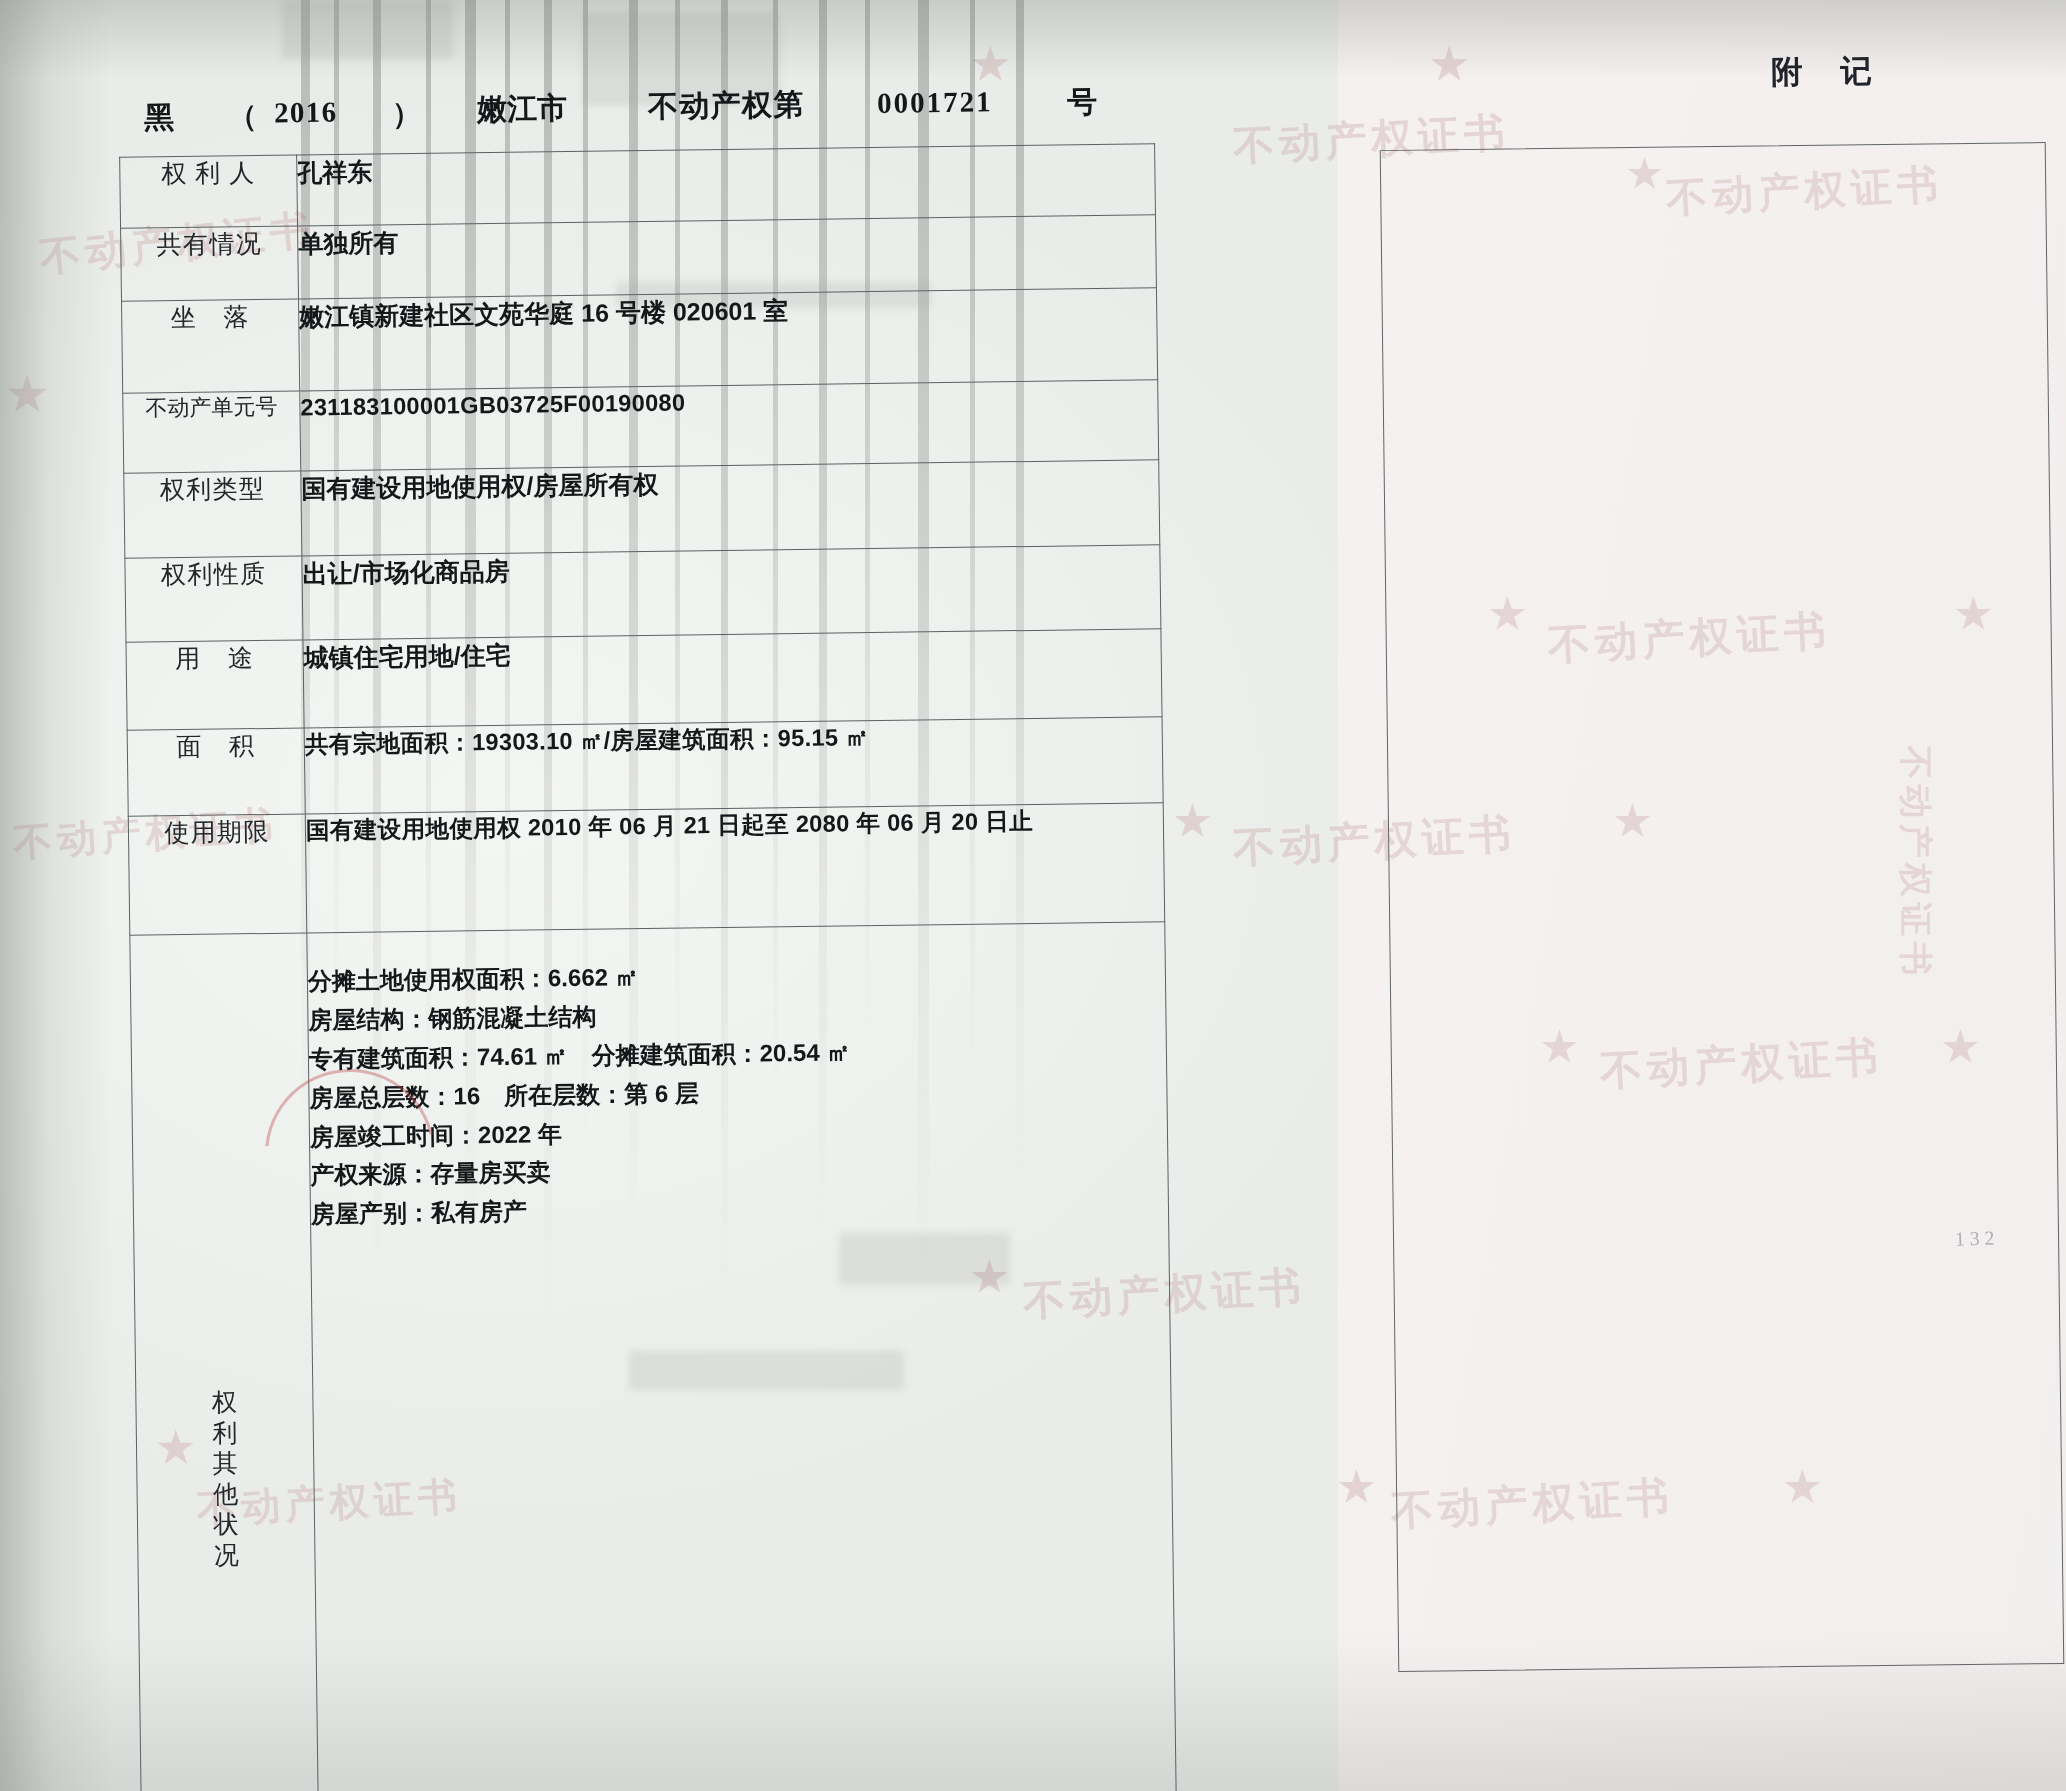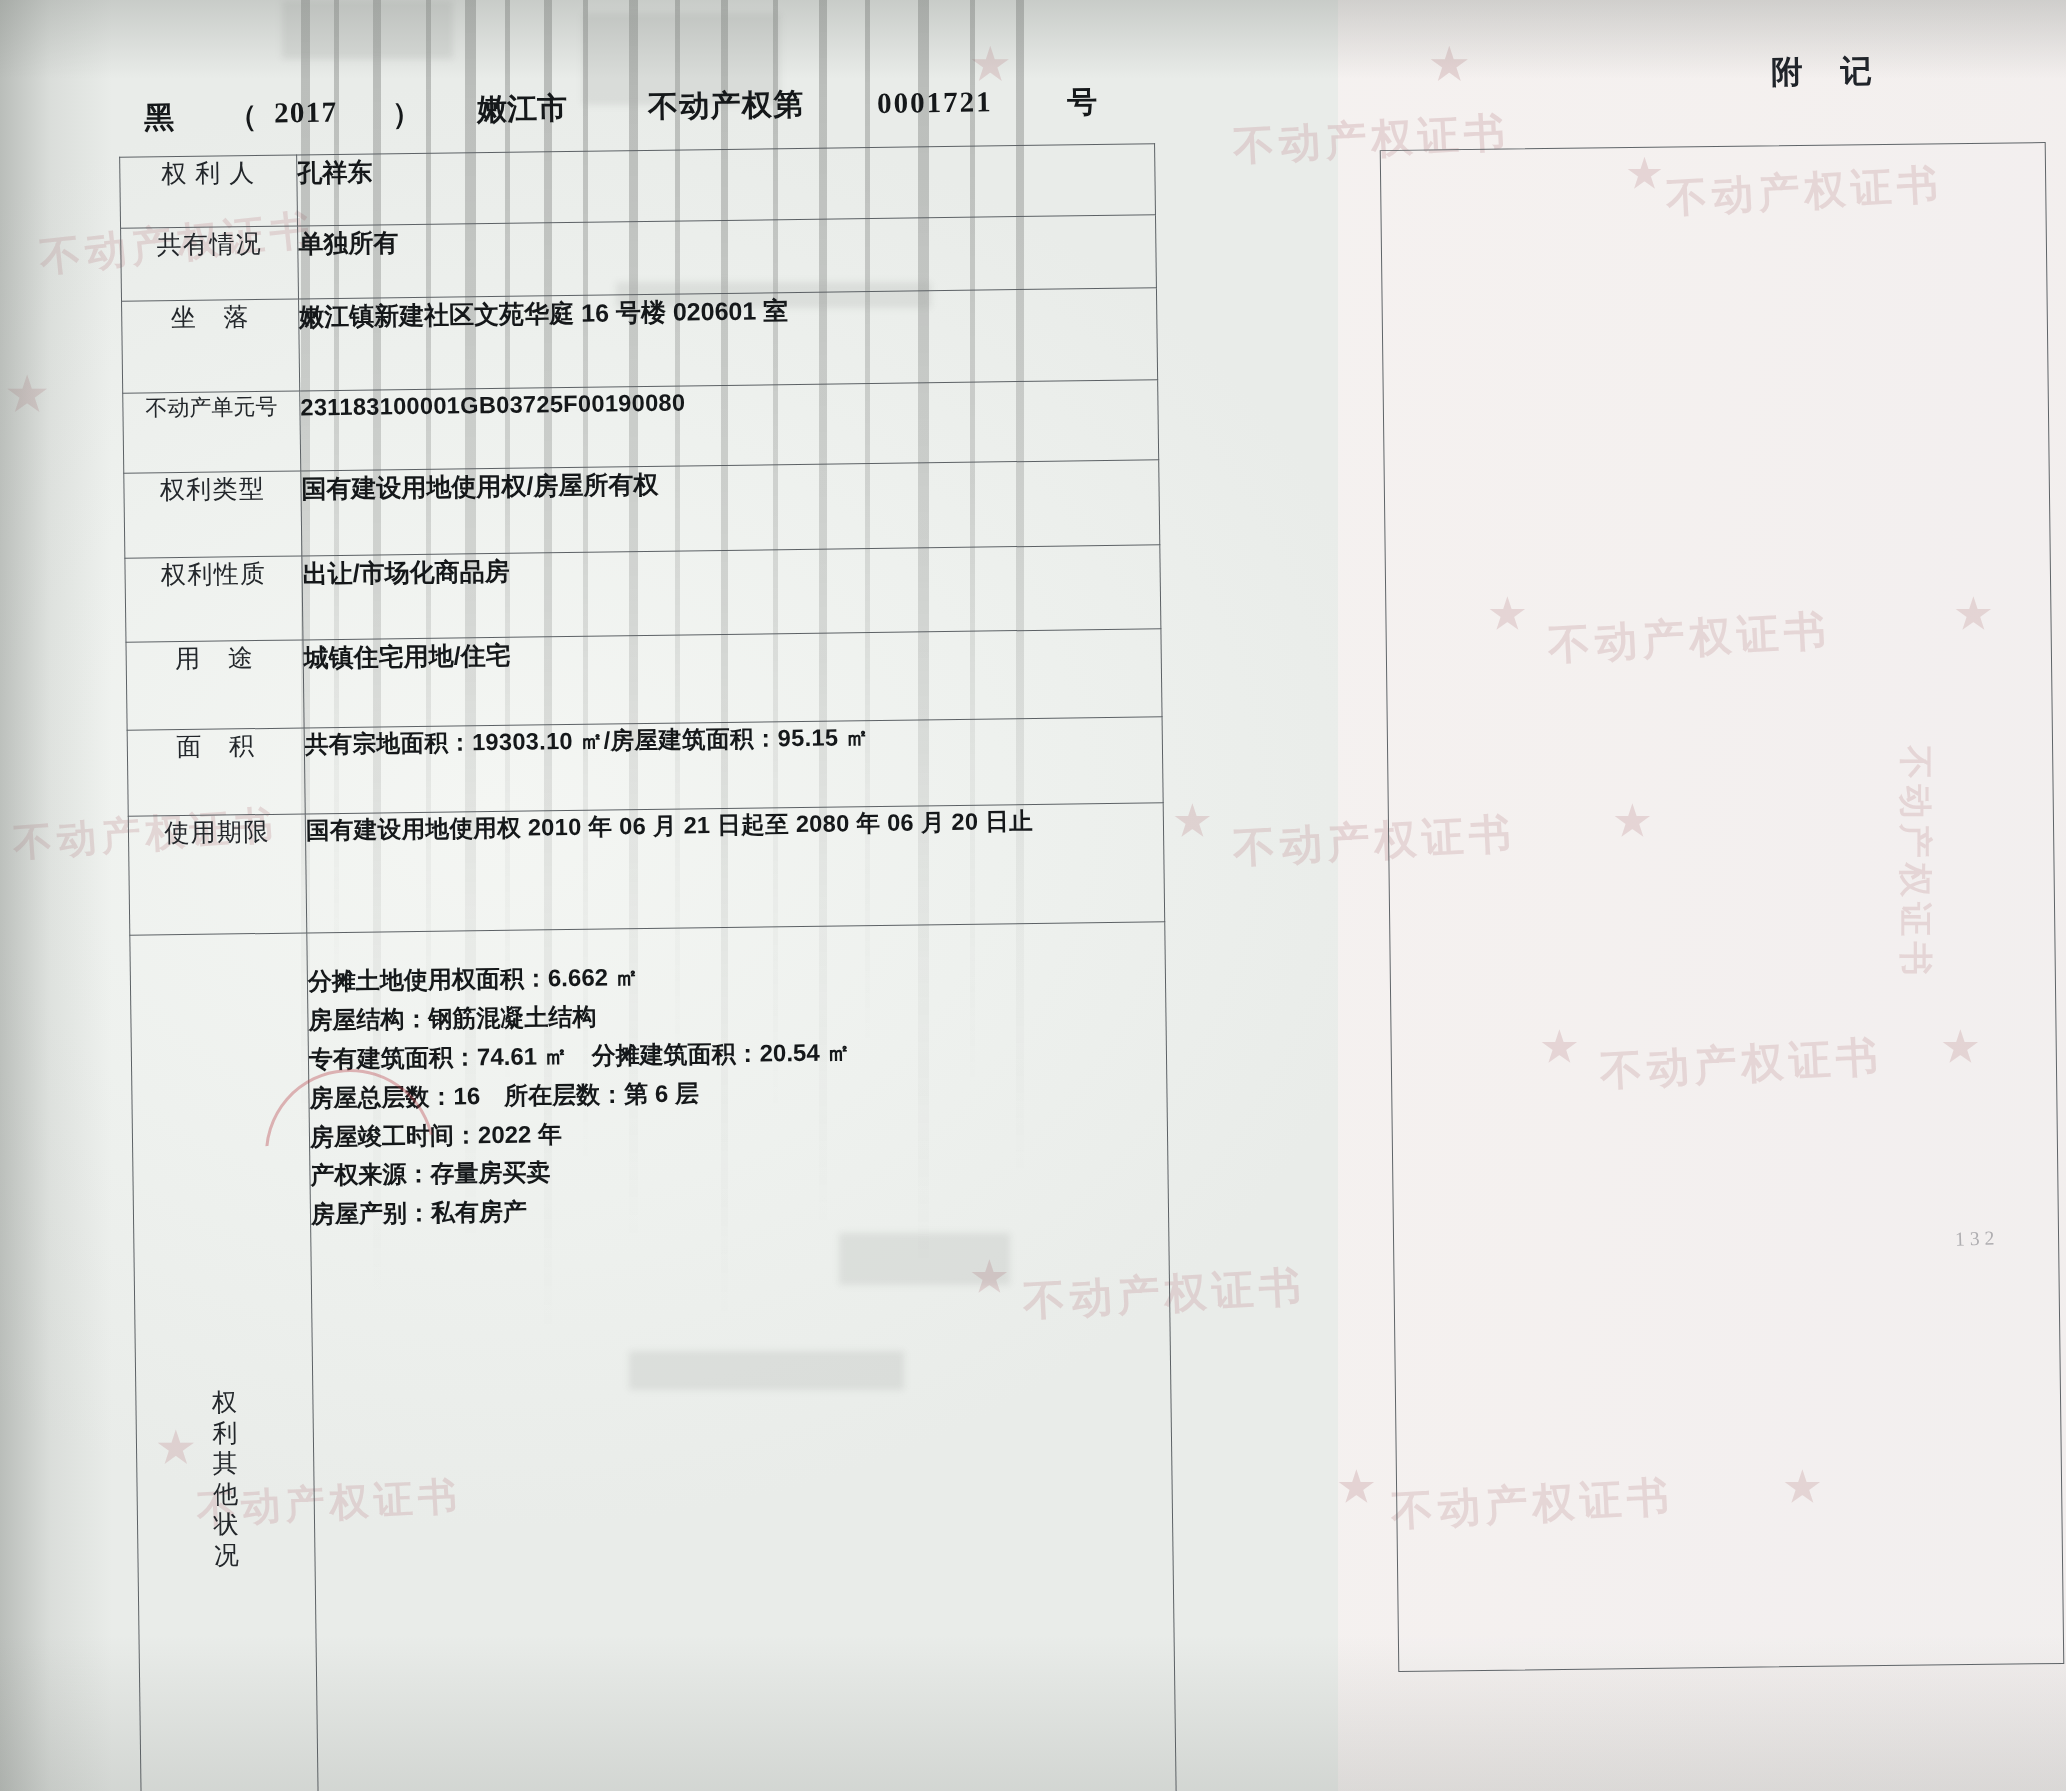--- a/index.html
+++ b/index.html
@@ -284,21 +284,21 @@
     <div class="blotch" style="left:354px; top:1351px;width:275px;height:39px;"></div>
   </div>
 
   <div class="paper-left-shadow"></div>
   <div class="paper-top-shadow"></div>
   <div class="paper-bottom-shadow"></div>
 
   <div class="hdr">
     <span class="s-prov">黑</span>
     <span class="s-lp">（</span>
-    <span class="s-year">2017</span>
+    <span class="s-year">2016</span>
     <span class="s-rp">）</span>
     <span class="s-city">嫩江市</span>
     <span class="s-kind">不动产权第</span>
     <span class="s-no">0001721</span>
     <span class="s-hao">号</span>
   </div>
 
   <div class="fuji">附记</div>
 
   <div class="fuji-box"></div>

